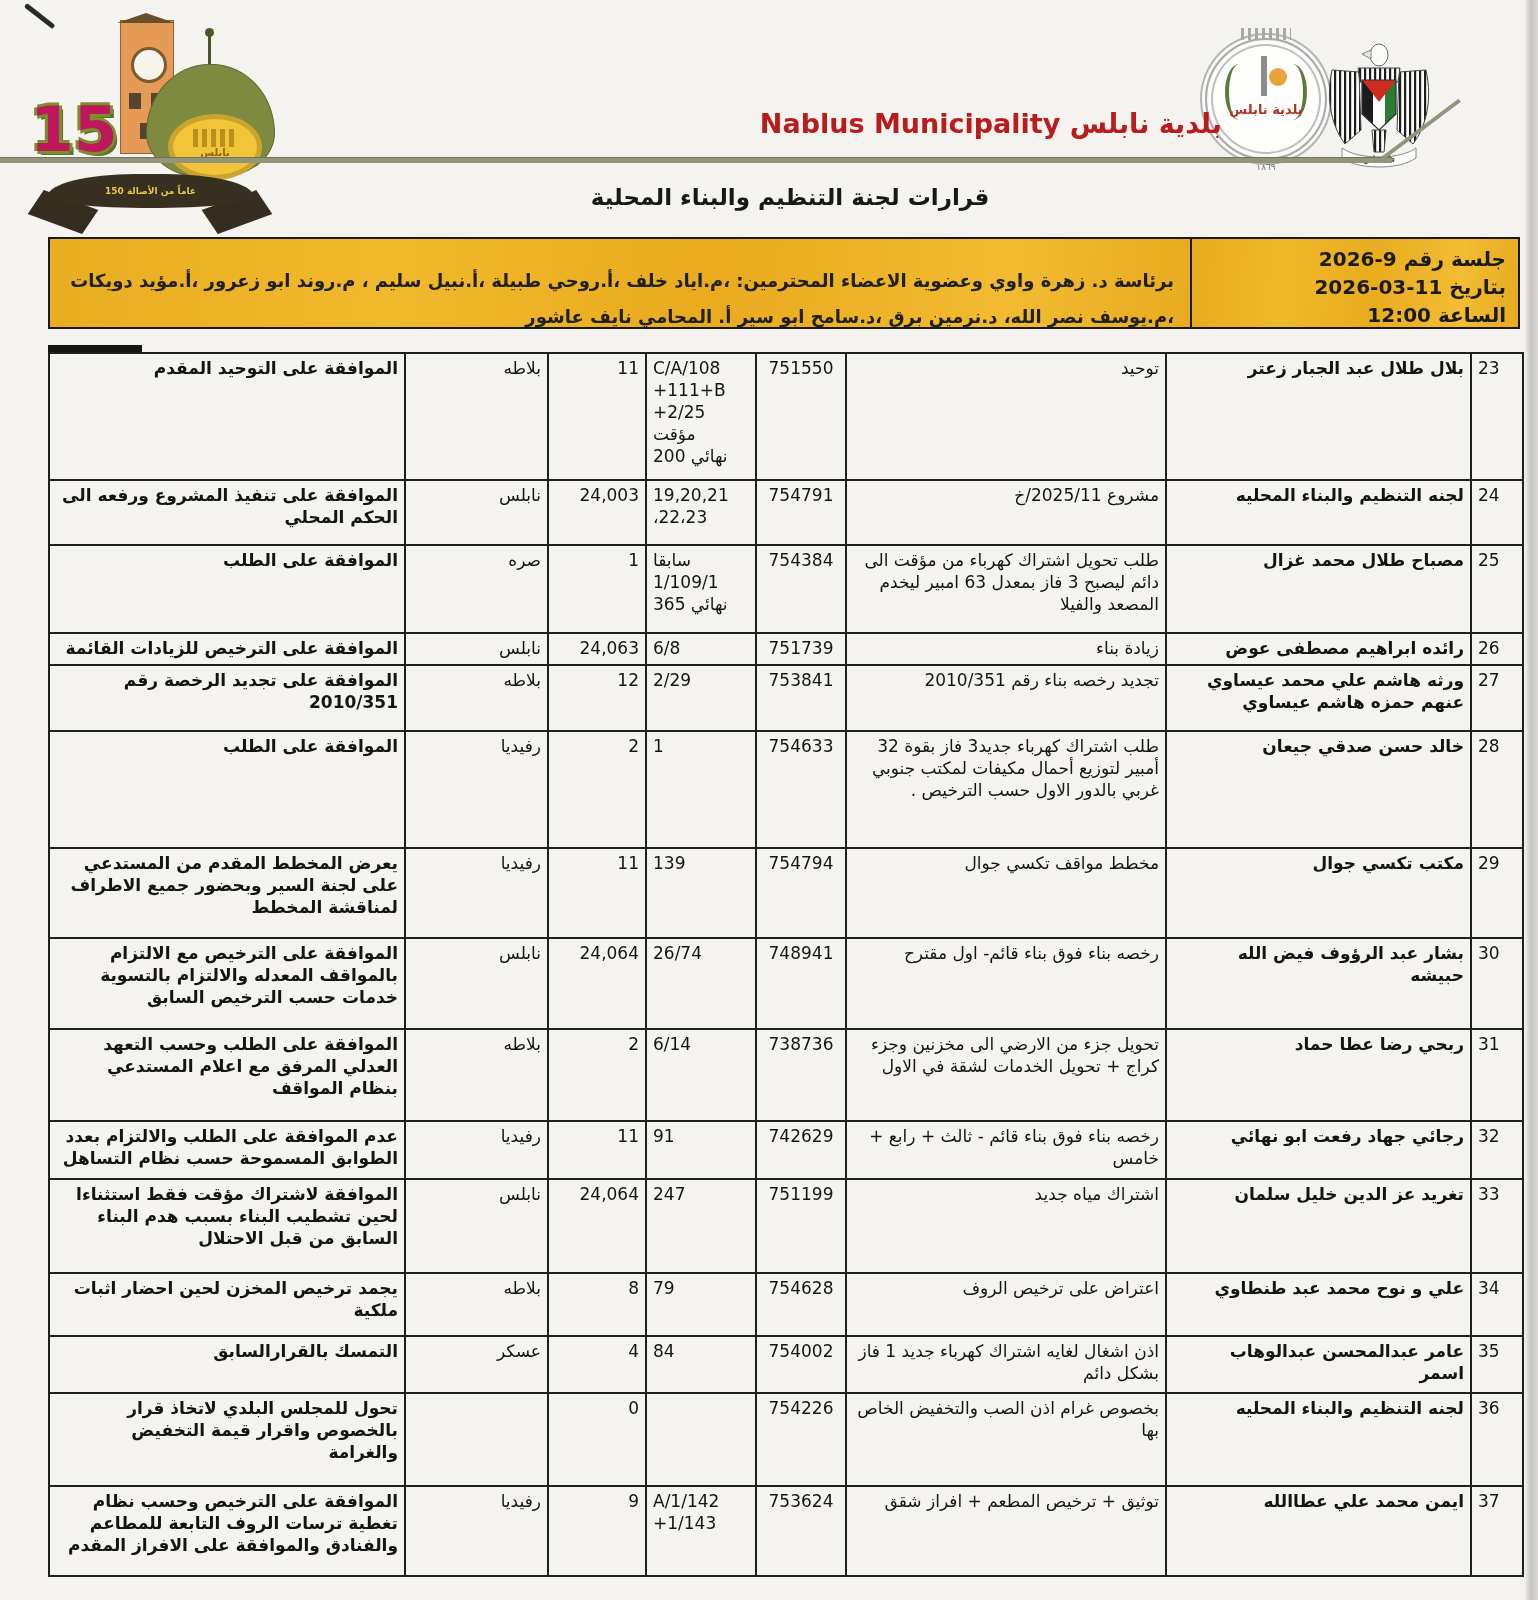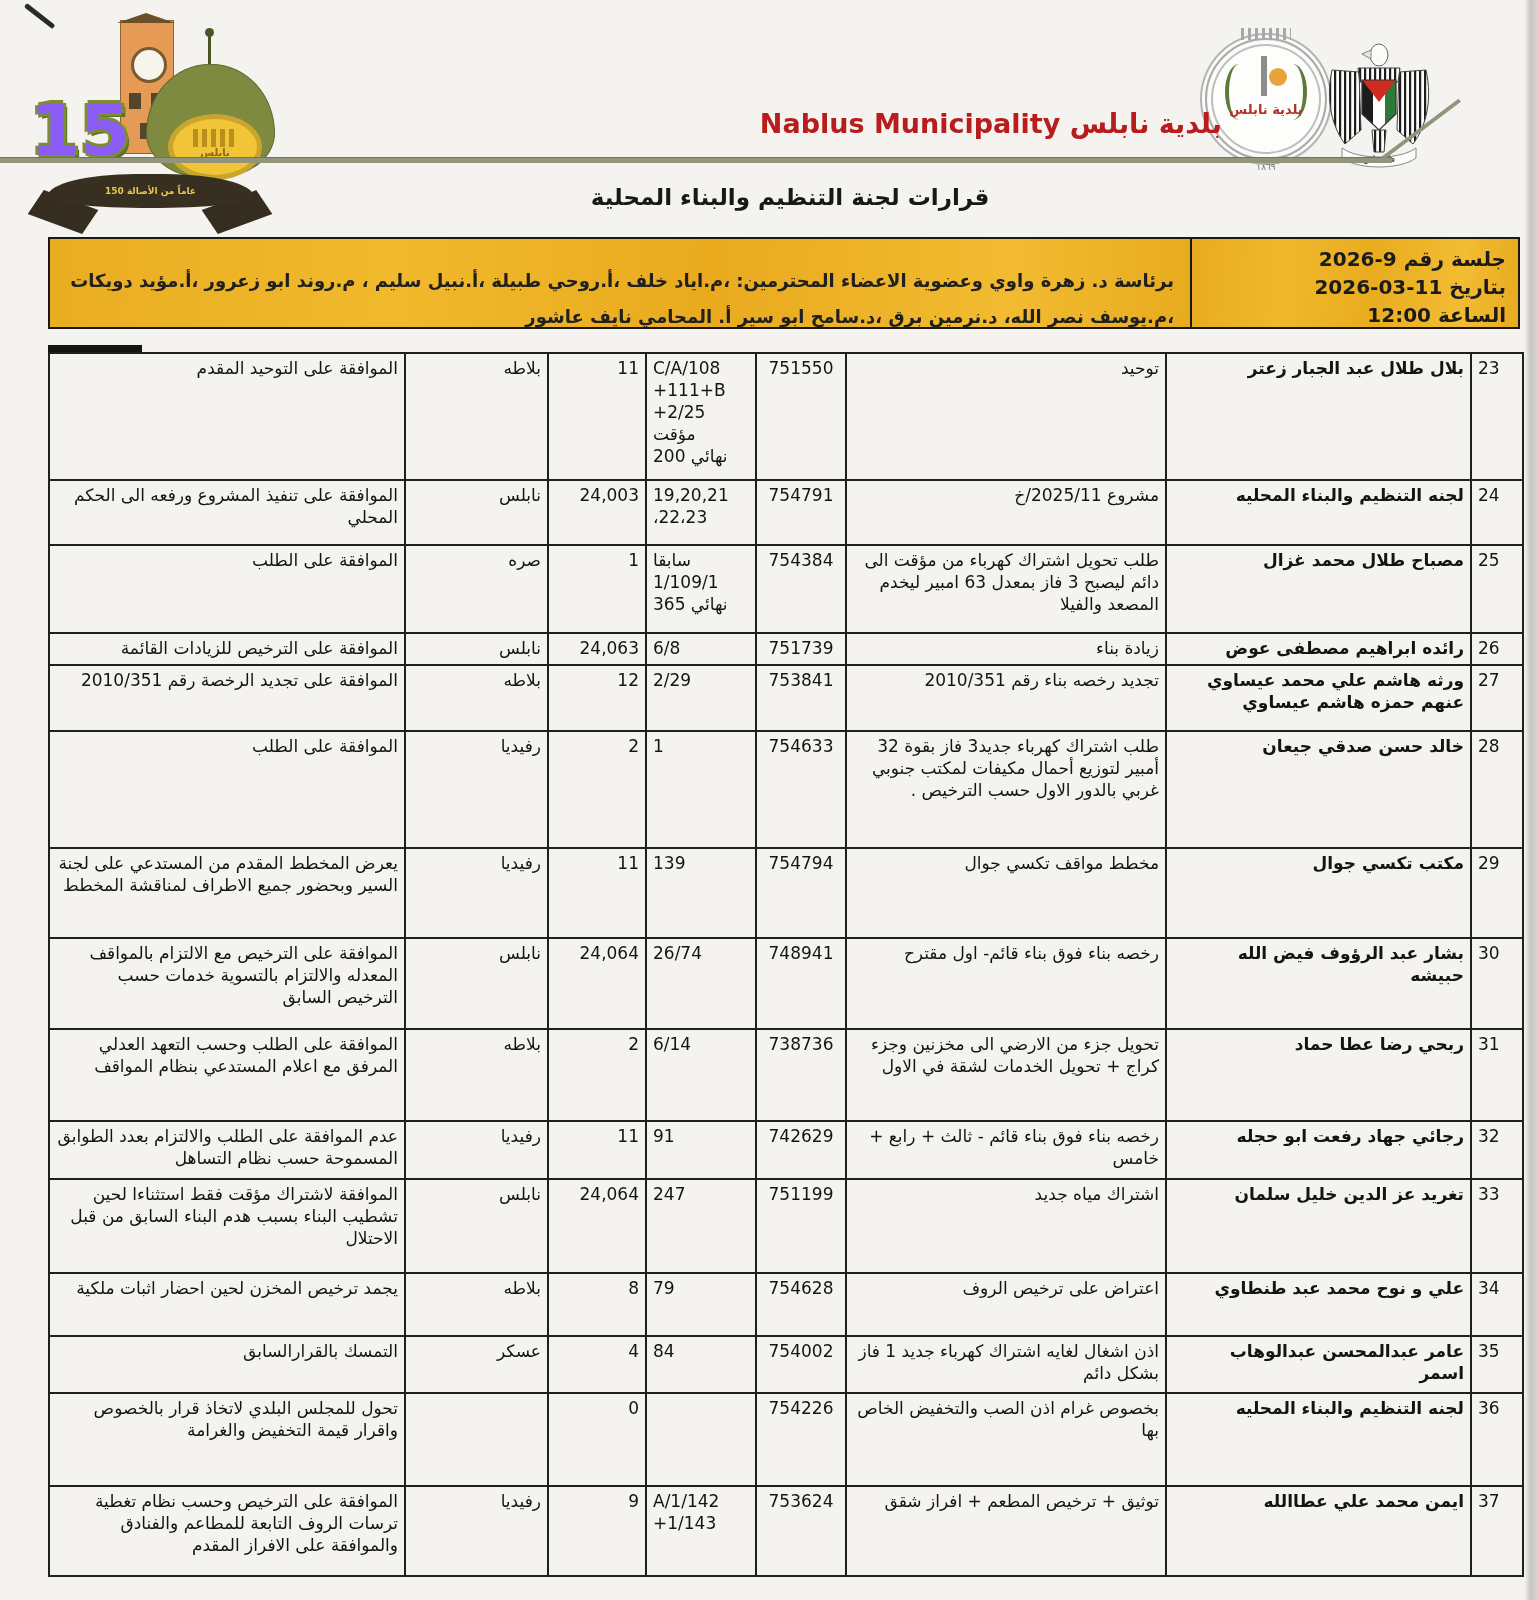--- a/index.html
+++ b/index.html
@@ -19,21 +19,21 @@
   .logo150{position:absolute;left:28px;top:6px;width:245px;height:228px;}
   .l150-tower{position:absolute;left:92px;top:14px;width:52px;height:132px;background:#e59a55;border:1px solid #8a6436;}
   .l150-tower:before{content:"";position:absolute;left:-4px;top:-8px;width:0;height:0;
     border-left:29px solid transparent;border-right:29px solid transparent;border-bottom:10px solid #6b4f2a;}
   .l150-clock{position:absolute;left:10px;top:26px;width:30px;height:30px;border-radius:50%;background:#f7f4ec;border:3px solid #7a5a33;}
   .l150-win{position:absolute;width:12px;height:16px;background:#54462e;}
   .l150-dome{position:absolute;left:118px;top:58px;width:127px;height:112px;background:#7d8a40;
     border-radius:50% 50% 46% 46% / 62% 62% 40% 40%;border:1px solid #5d6930;}
   .l150-spire{position:absolute;left:180px;top:30px;width:3px;height:32px;background:#4c5526;}
   .l150-spire:before{content:"";position:absolute;left:-3px;top:-8px;width:9px;height:9px;border-radius:50%;background:#4c5526;}
-  .l150-15{position:absolute;left:2px;top:78px;font-size:72px;line-height:92px;font-weight:bold;color:#8b5cf6;
+  .l150-15{position:absolute;left:2px;top:78px;font-size:63px;line-height:92px;font-weight:bold;color:#be185d;
     text-shadow:-3px 0 #7c8f2e,3px 0 #7c8f2e,0 -3px #7c8f2e,0 3px #7c8f2e,4px 4px #5f702a;}
   .l150-zero{position:absolute;left:140px;top:108px;width:94px;height:66px;border-radius:50%;
     background:#f2c437;border:5px solid #c9a52e;box-sizing:border-box;text-align:center;}
   .l150-zero .bars{margin:10px auto 0;width:44px;height:18px;
     background:repeating-linear-gradient(90deg,#b98f1f 0 5px,#f2c437 5px 9px);}
   .l150-zero .city{display:block;font-size:10px;font-weight:bold;color:#8a6a14;}
   .l150-banner{position:absolute;left:20px;top:168px;width:205px;height:34px;background:#372f20;
     border-radius:46% 46% 54% 54% / 70% 70% 34% 34%;text-align:center;color:#e8c64a;
     font-size:9px;font-weight:bold;line-height:34px;}
   .l150-tail{position:absolute;width:58px;height:28px;background:#342d20;}
@@ -73,21 +73,21 @@
     background:linear-gradient(92deg,#e9ad22 0%,#f1b92c 30%,#e9aa1e 58%,#f2bb31 84%,#e8ab20 100%);}
   
   table.decisions{position:absolute;left:48px;top:352px;width:1474px;border-collapse:collapse;
     table-layout:fixed;direction:rtl;}
   table.decisions td{border:2px solid #1f1f1f;vertical-align:top;padding:3px 6px;
     font-size:17px;line-height:22px;white-space:pre-line;color:#141414;}
   .col-num{text-align:left;padding-left:7px;}
   .col-name{font-weight:bold;margin-left:25px;}
   .col-file{text-align:center;}
   .col-plot{direction:ltr;padding-right:8px;}
-  .col-decision{font-weight:normal;}
+  .col-decision{font-weight:bold;}
   
   table.decisions tr:nth-child(1){height:127px;}
   table.decisions tr:nth-child(2){height:65px;}
   table.decisions tr:nth-child(3){height:88px;}
   table.decisions tr:nth-child(4){height:32px;}
   table.decisions tr:nth-child(5){height:66px;}
   table.decisions tr:nth-child(6){height:117px;}
   table.decisions tr:nth-child(7){height:90px;}
   table.decisions tr:nth-child(8){height:91px;}
   table.decisions tr:nth-child(9){height:92px;}
@@ -283,21 +283,21 @@
         <td class="col-name">ربحي رضا عطا حماد</td>
         <td class="col-subject">تحويل جزء من الارضي الى مخزنين وجزء كراج + تحويل الخدمات لشقة في الاول</td>
         <td class="col-file">738736</td>
         <td class="col-plot">6/14</td>
         <td class="col-block">2</td>
         <td class="col-location">بلاطه</td>
         <td class="col-decision">الموافقة على الطلب وحسب التعهد العدلي المرفق مع اعلام المستدعي بنظام المواقف</td>
       </tr>
       <tr>
         <td class="col-num">32</td>
-        <td class="col-name">رجائي جهاد رفعت ابو حجله</td>
+        <td class="col-name">رجائي جهاد رفعت ابو نهائي</td>
         <td class="col-subject">رخصه بناء فوق بناء قائم - ثالث + رابع + خامس</td>
         <td class="col-file">742629</td>
         <td class="col-plot">91</td>
         <td class="col-block">11</td>
         <td class="col-location">رفيديا</td>
         <td class="col-decision">عدم الموافقة على الطلب والالتزام بعدد الطوابق المسموحة حسب نظام التساهل</td>
       </tr>
       <tr>
         <td class="col-num">33</td>
         <td class="col-name">تغريد عز الدين خليل سلمان</td>

